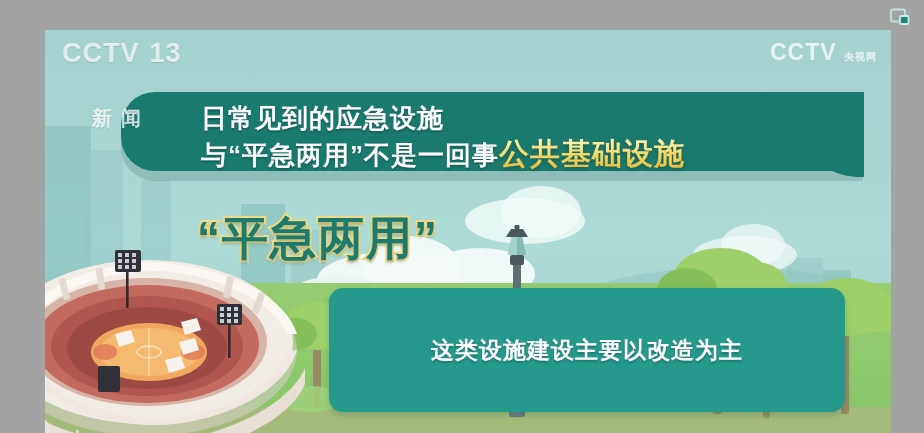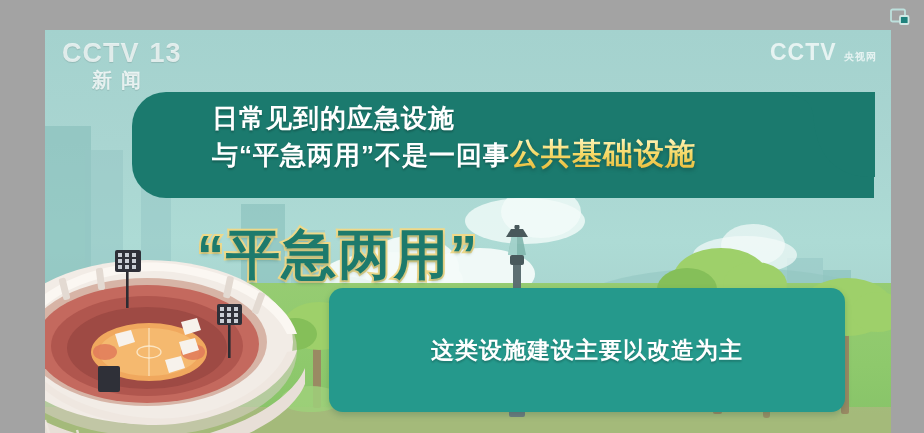--- a/index.html
+++ b/index.html
@@ -78,36 +78,37 @@
     text-shadow:0 1px 1px rgba(0,0,0,.12);
   }
   #cctv-logo .thirteen {
     display:inline-block; border-radius:13px;
     padding:0 7px; margin-left:3px;
   }
   #cctv-logo .row2 {
     font-size:20px; color:rgba(255,255,255,.78); font-weight:bold;
     letter-spacing:9px; margin-left:30px; line-height:24px;
     text-shadow:0 1px 1px rgba(0,0,0,.12);
+    margin-top:38px;
   }
 
   
   #watermark {
     position:absolute; right:14px; top:10px; z-index:30;
     color:rgba(255,255,255,.72); pointer-events:none;
     text-align:right;
   }
   #watermark .wm-main { font-size:23px; font-weight:bold; letter-spacing:1px; line-height:24px; }
   #watermark .wm-cn { font-size:10px; letter-spacing:1px; line-height:12px; }
   #watermark .wm-com { font-size:18px; letter-spacing:1px; line-height:19px; }
 
   
   #headline-banner {
-    position:absolute; left:87px; top:62px;
-    width:742px; height:106px; z-index:25;text-decoration:underline;
+    position:absolute; left:76px; top:62px;
+    width:742px; height:79px; z-index:25;text-decoration:underline;
   }
   #headline-banner .bannerbg {
     position:absolute; inset:0;
     background:#1b7a6e;
     border-radius:34px 0 0 34px;
   }
   #headline-banner .banner-tail {
     position:absolute; right:-1px; top:0; width:120px; height:85px;
     background:#1b7a6e;
     border-radius:0 0 0 0;
@@ -131,22 +132,22 @@
     background:linear-gradient(180deg,#fff7c4 0%,#f6d968 50%,#e9bc3c 100%);
     -webkit-background-clip:text; background-clip:text;
     -webkit-text-fill-color:transparent;
     font-size:30px; font-weight:bold;
     text-shadow:none;
     filter:drop-shadow(0 2px 2px rgba(0,0,0,.25));
   }
 
   
   #big-title {
-    position:absolute; left:152px; top:189px; z-index:25;
-    font-size:54px; font-weight:bold; letter-spacing:2px;
+    position:absolute; left:152px; top:178px; z-index:25;
+    font-size:46px; font-weight:bold; letter-spacing:2px;
     color:#1d7a6c; white-space:nowrap;
     -webkit-text-stroke:4px #efd98a;
     paint-order:stroke fill;
     text-shadow:0 3px 3px rgba(40,90,80,.25);
   }
 
   
   #content-box {
     position:absolute; left:284px; top:258px;
     width:516px; height:124px; z-index:25;

